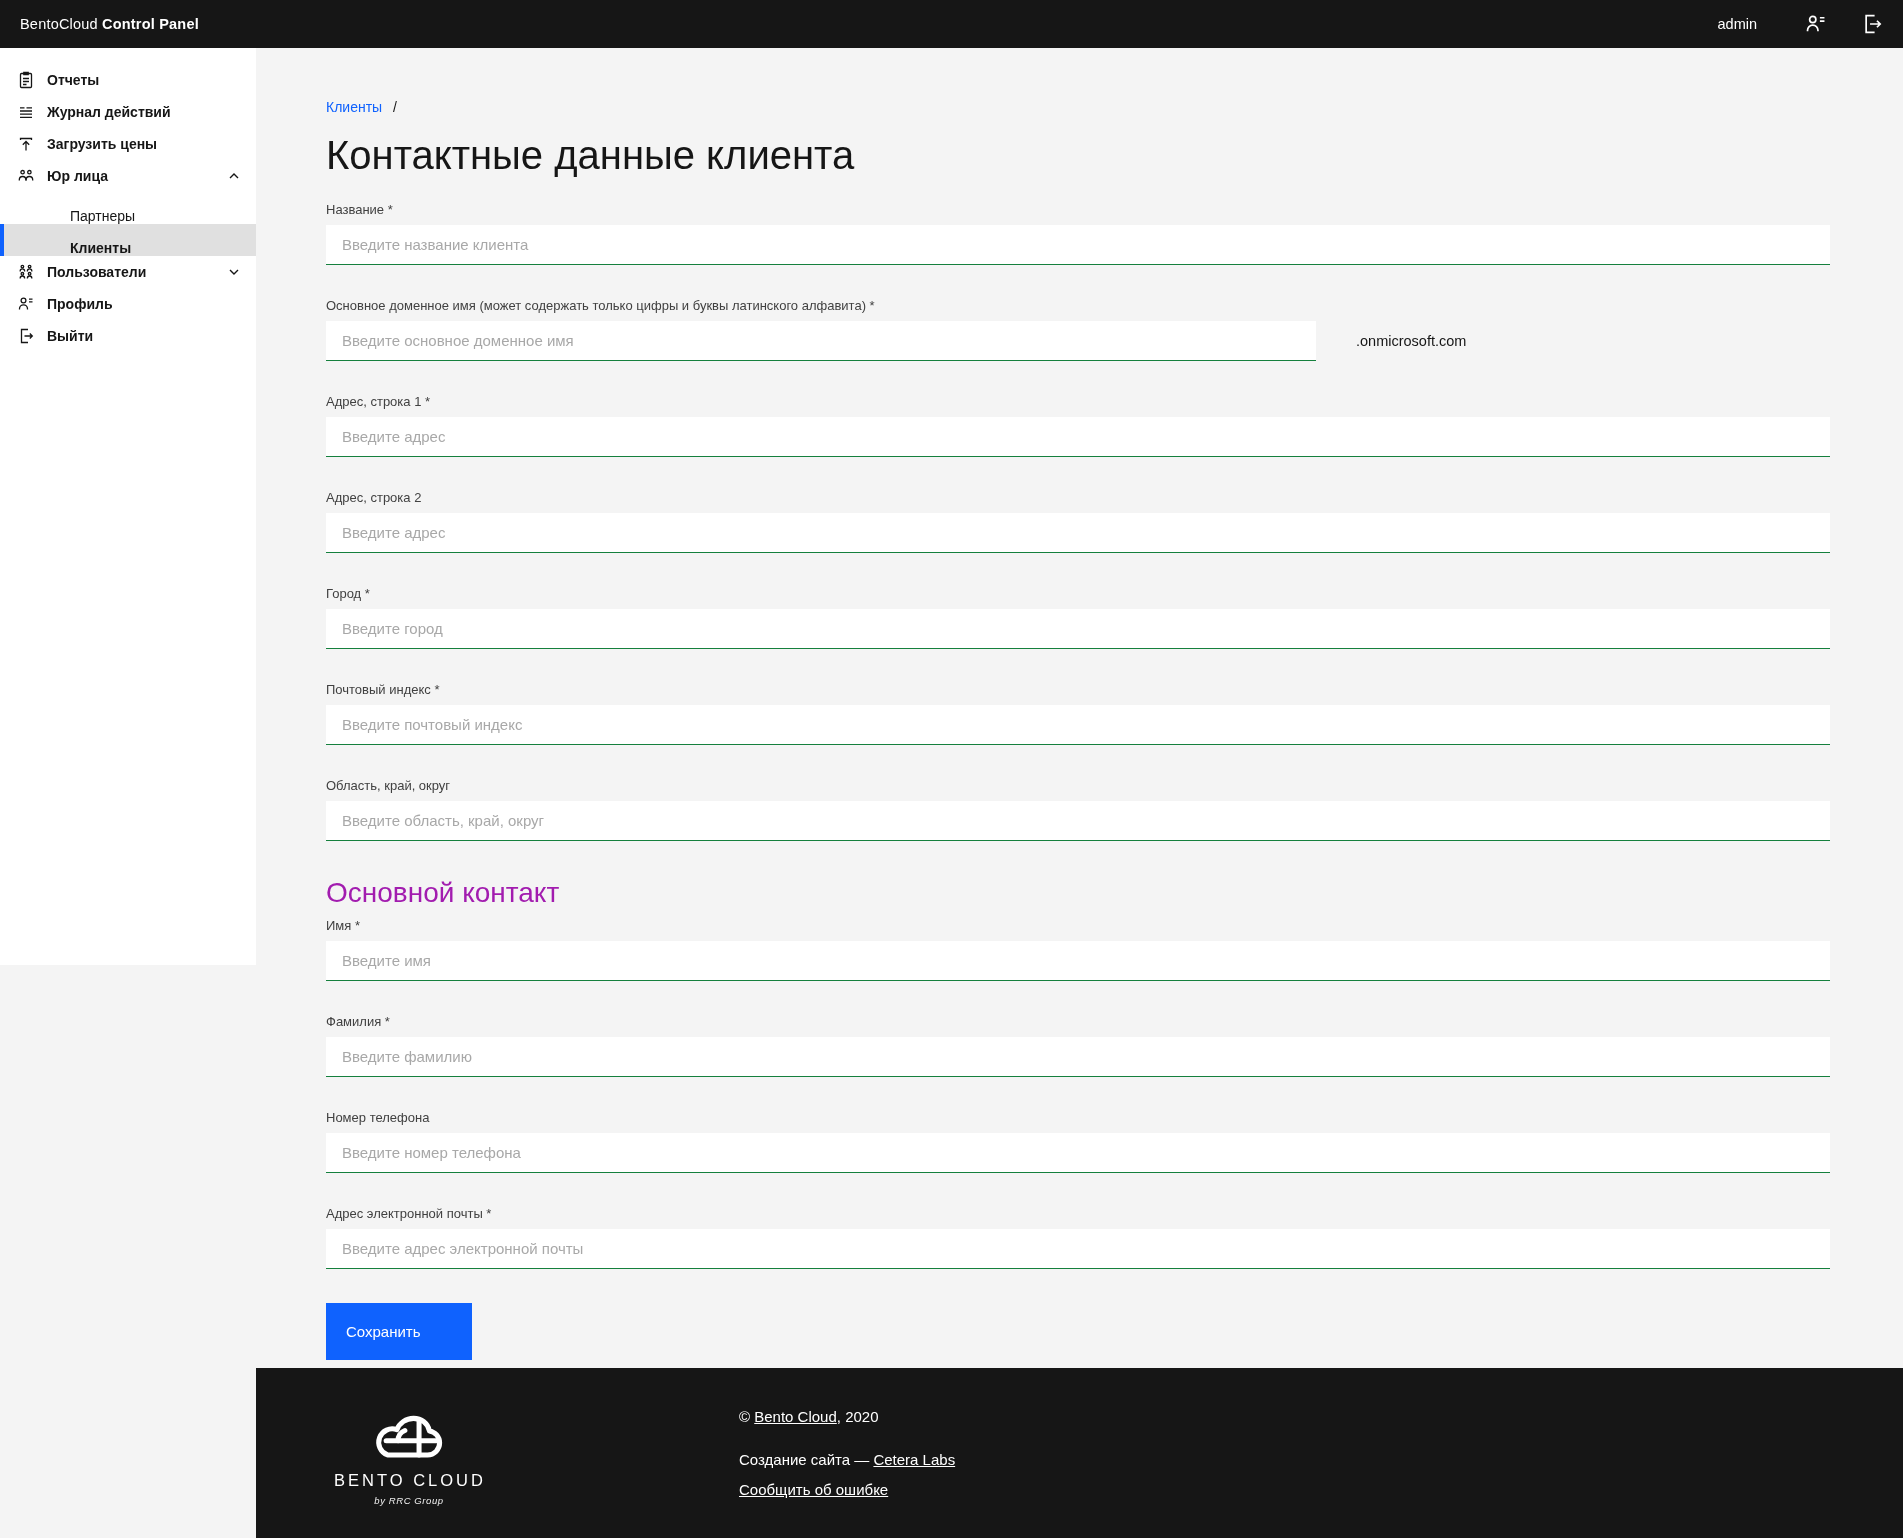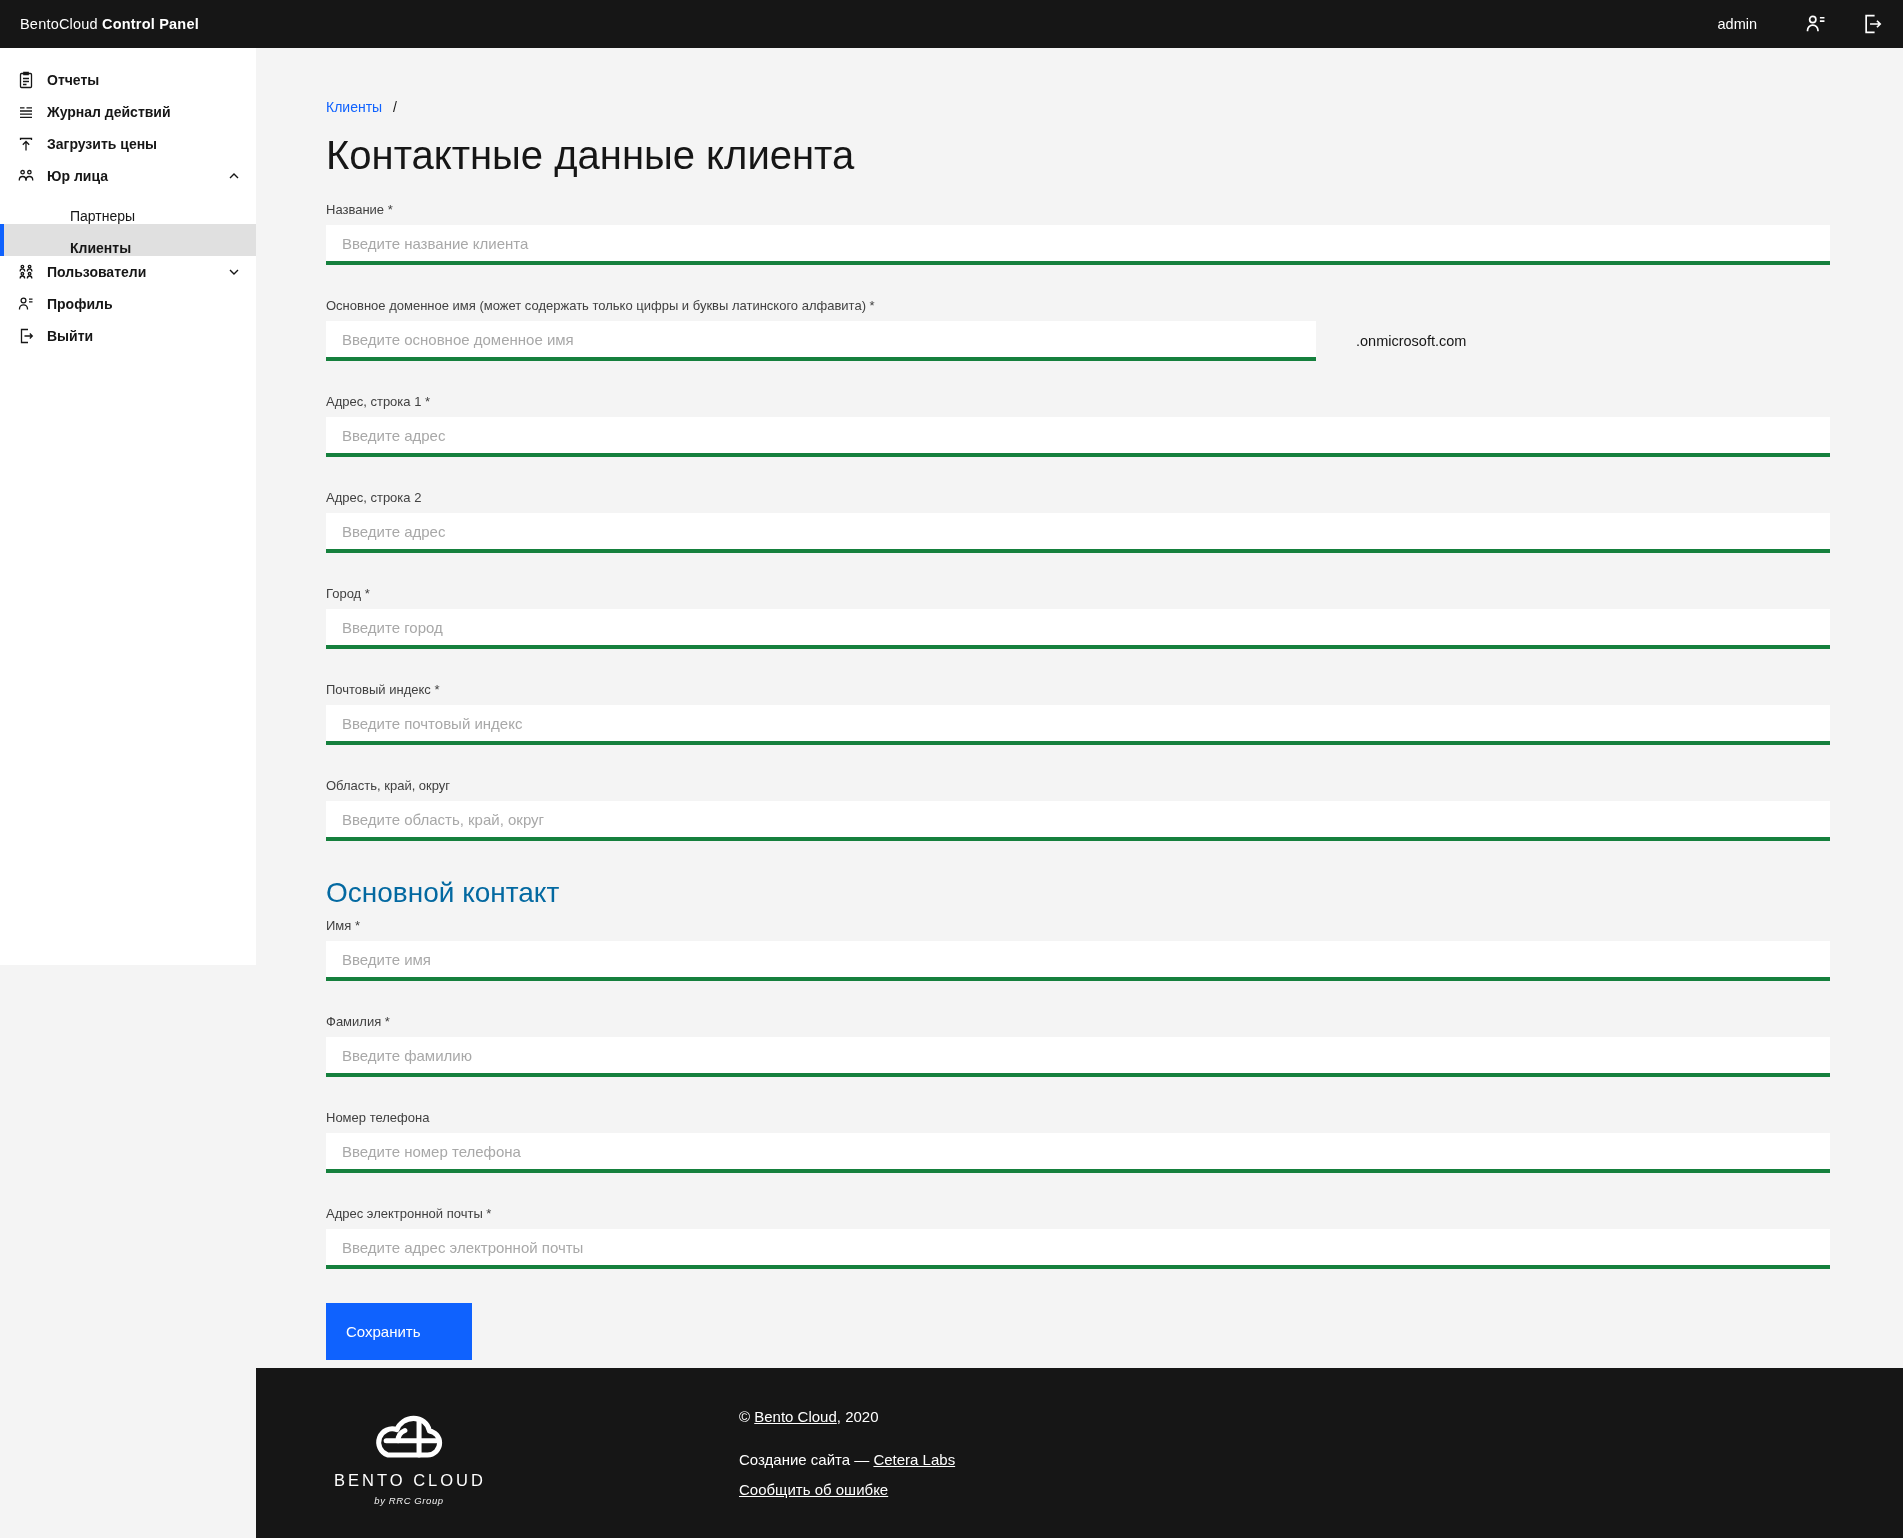--- a/index.html
+++ b/index.html
@@ -45,28 +45,28 @@
   .main { margin-left: 256px; padding: 50px 73px 0 70px; min-height: 1320px; }
   .content { width: 1504px; }
   .breadcrumb { font-size: 14px; line-height: 19px; }
   .breadcrumb a { color: #0f62fe; text-decoration: none; cursor: pointer; }
   .breadcrumb .sep { color: #161616; margin-left: 7px; }
   .page-title { font-size: 40px; font-weight: 300; line-height: 48px; margin: 14px 0 24px; color: #161616; }
   .field { margin-bottom: 34px; }
   .field label { display: block; font-size: 13px; line-height: 13px; color: #414141; margin-bottom: 9px; }
   .field input {
     width: 100%; height: 40px; background: #ffffff; border: none;
-    border-bottom: 4px solid #15803d; padding: 0 16px; font-size: 15px;
+    border-bottom: 1px solid #15803d; padding: 0 16px; font-size: 15px;
     color: #161616; font-family: "Liberation Sans", sans-serif; outline: none;
   }
   .field input::placeholder { color: #a8a8a8; }
   .domain-row { display: flex; align-items: center; gap: 8px; }
   .domain-row input { width: 990px; flex: 0 0 990px; }
   .domain-suffix { font-size: 14.5px; color: #161616; margin-left: 32px; }
-  .section-heading { font-size: 28px; font-weight: 400; line-height: 36px; margin: 6px 0 8px; color: #0369a1; }
+  .section-heading { font-size: 28px; font-weight: 400; line-height: 36px; margin: 6px 0 8px; color: #a21caf; }
   .save-btn {
     display: block; width: 146px; height: 57px; background: #0f62fe; color: #ffffff;
     border: none; font-size: 15px; text-align: left; padding-left: 20px;
     font-family: "Liberation Sans", sans-serif; cursor: pointer; margin-top: 2px;
   }
   
   .footer {
     margin-left: 256px; height: 170px; background: #161616; color: #ffffff;
     display: flex; align-items: center;
   }

